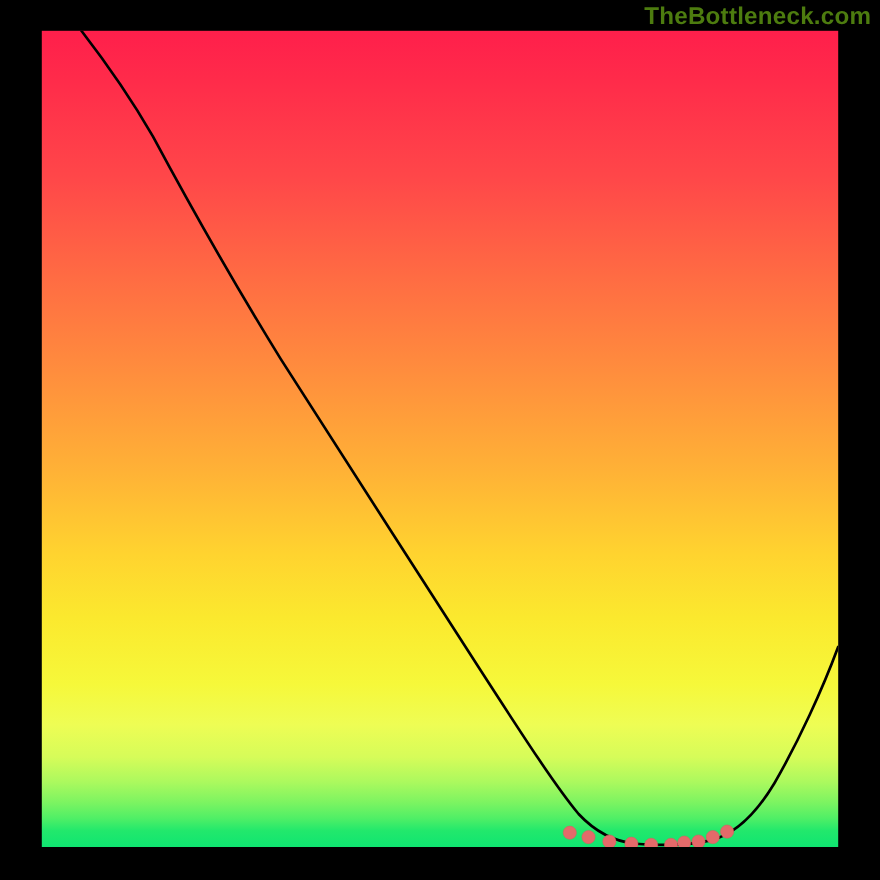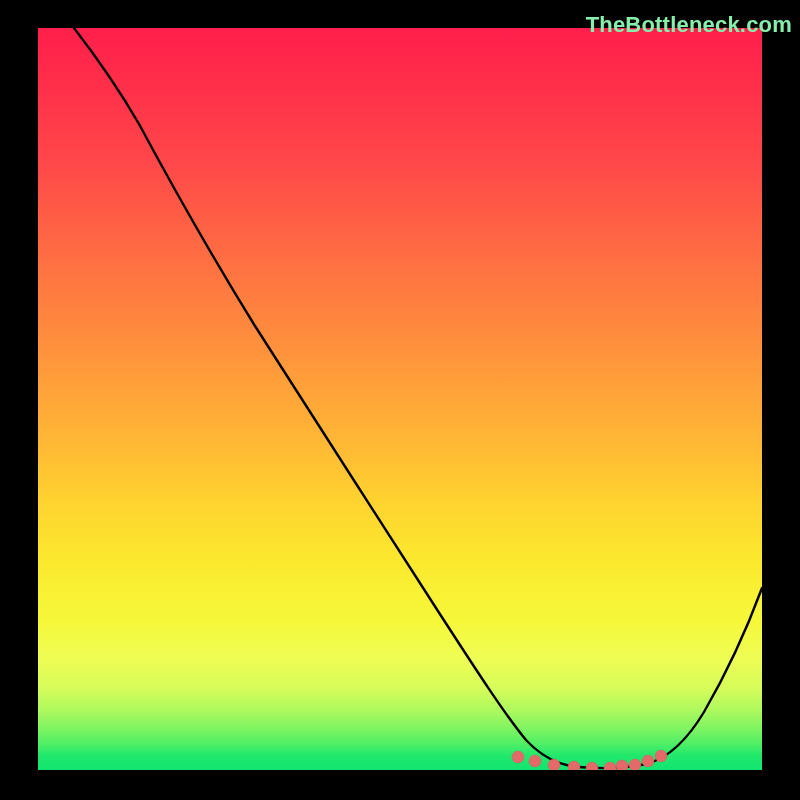--- a/index.html
+++ b/index.html
@@ -12,23 +12,23 @@
     font-family: Arial, Helvetica, sans-serif;
   }
   .frame {
     position: relative;
     width: 800px;
     height: 800px;
     background: #000;
   }
   .watermark {
     position: absolute;
-    top: 12px;
+    top: 2px;
     right: 8px;
-    color: #86efac;
+    color: #4d7c0f;
     font-size: 22px;
     font-weight: 600;
     letter-spacing: 0.2px;
     z-index: 5;
   }
   .plot-area {
     position: absolute;
     left: 38px;
     top: 28px;
     width: 724px;

